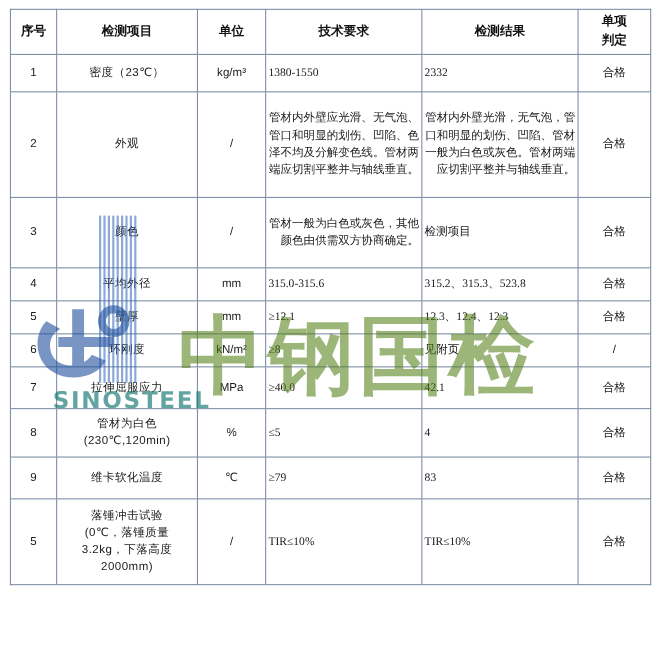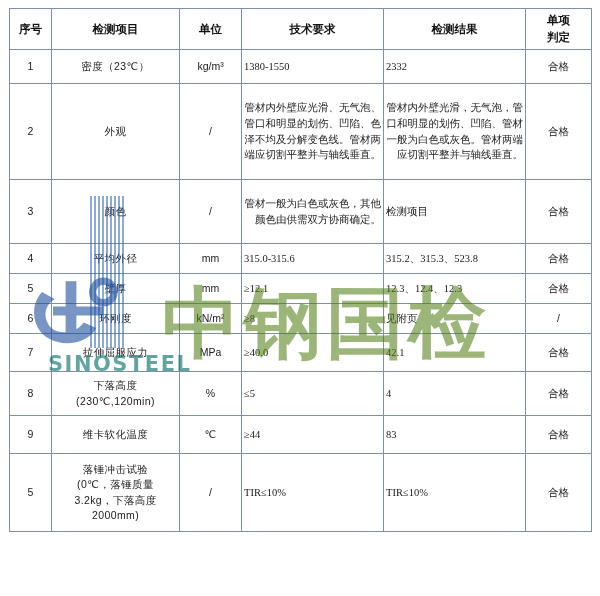--- a/index.html
+++ b/index.html
@@ -193,31 +193,31 @@
       <tr style="height:38px">
         <td class="no">7</td>
         <td class="item">拉伸屈服应力</td>
         <td class="unit">MPa</td>
         <td class="req mid faded">≥40.0</td>
         <td class="res mid faded">42.1</td>
         <td class="judge">合格</td>
       </tr>
       <tr style="height:44px">
         <td class="no">8</td>
-        <td class="item"><span>下落高度</span><br><span>(230℃,120min)</span></td>
+        <td class="item"><span>管材为白色</span><br><span>(230℃,120min)</span></td>
         <td class="unit">%</td>
         <td class="req mid faded">≤5</td>
         <td class="res mid faded">4</td>
         <td class="judge">合格</td>
       </tr>
       <tr style="height:38px">
         <td class="no">9</td>
         <td class="item">维卡软化温度</td>
         <td class="unit">℃</td>
-        <td class="req mid faded">≥44</td>
+        <td class="req mid faded">≥79</td>
         <td class="res mid faded">83</td>
         <td class="judge">合格</td>
       </tr>
       <tr style="height:78px">
         <td class="no">5</td>
         <td class="item"><span>落锤冲击试验</span><br><span>(0℃，落锤质量</span><br><span>3.2kg，下落高度</span><br><span>2000mm)</span></td>
         <td class="unit">/</td>
         <td class="req mid faded">TIR≤10%</td>
         <td class="res mid faded">TIR≤10%</td>
         <td class="judge">合格</td>

